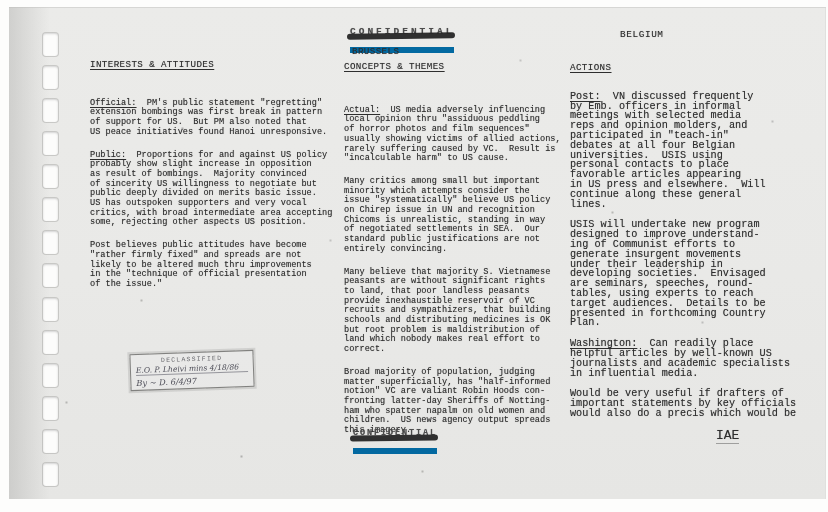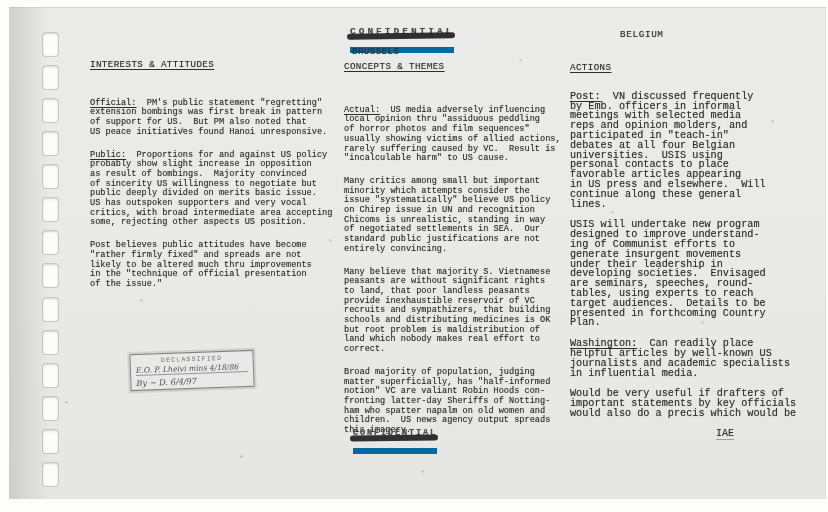--- a/index.html
+++ b/index.html
@@ -73,21 +73,21 @@
   .declass-hand{
     font-family:"DejaVu Serif","Liberation Serif",serif;font-style:italic;
     font-size:7.6px;color:#4e4e58;border-bottom:1px solid rgba(80,80,92,0.55);
     margin-top:1px;white-space:nowrap;
   }
   .declass-hand2{
     font-family:"DejaVu Serif","Liberation Serif",serif;font-style:italic;
     font-size:8.2px;color:#4e4e58;margin-top:2px;
   }
   #initials{
-    position:absolute;left:716px;top:428px;font-size:10px;
+    position:absolute;left:716px;top:428px;font-size:13px;
     border-bottom:1px solid rgba(70,70,70,0.45);
   }
 </style>
 </head>
 <body>
 
 <div class="paper"></div>
 <div class="edge-shade"></div>
 <div class="speckles"></div>
 

